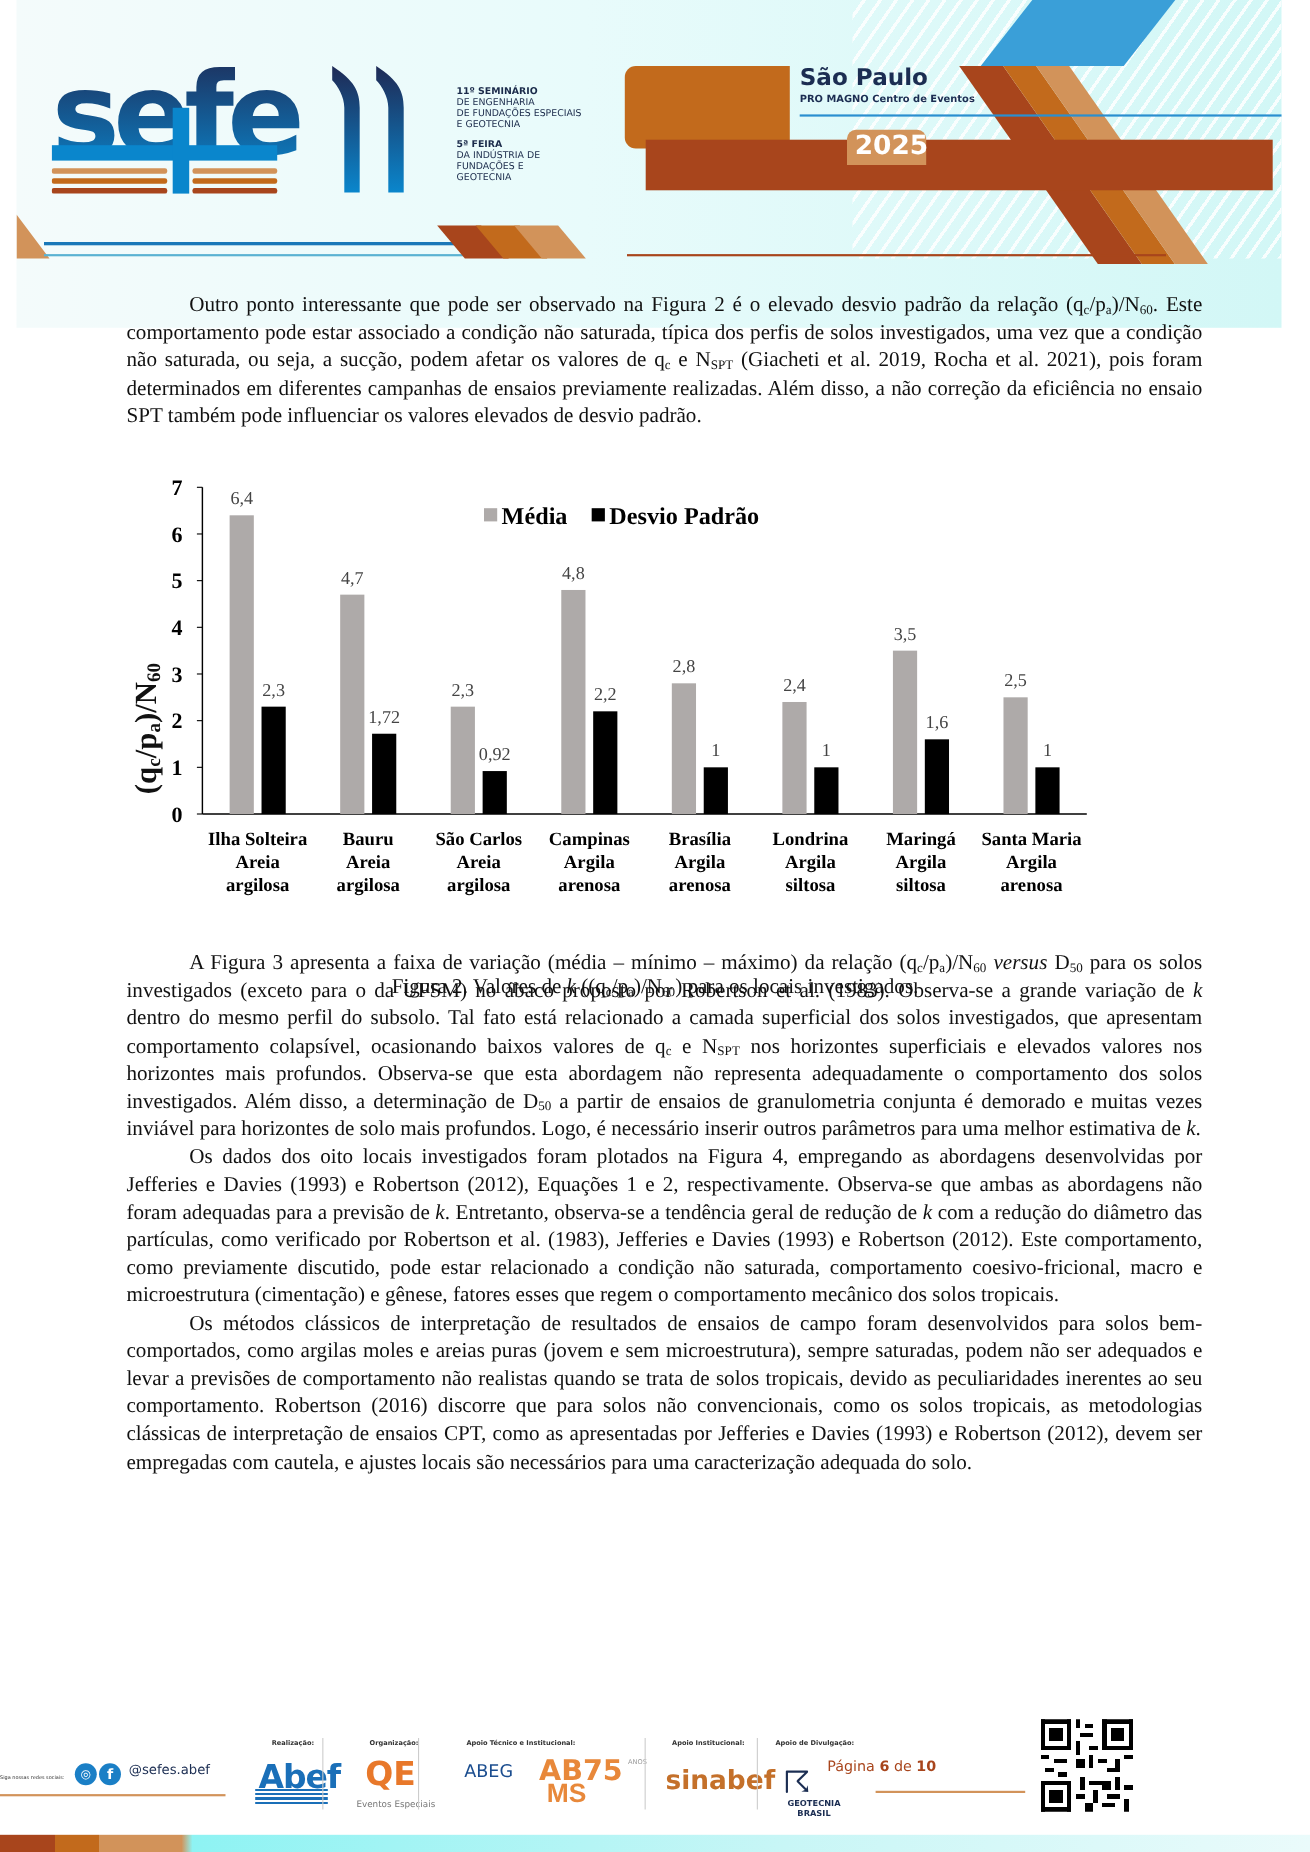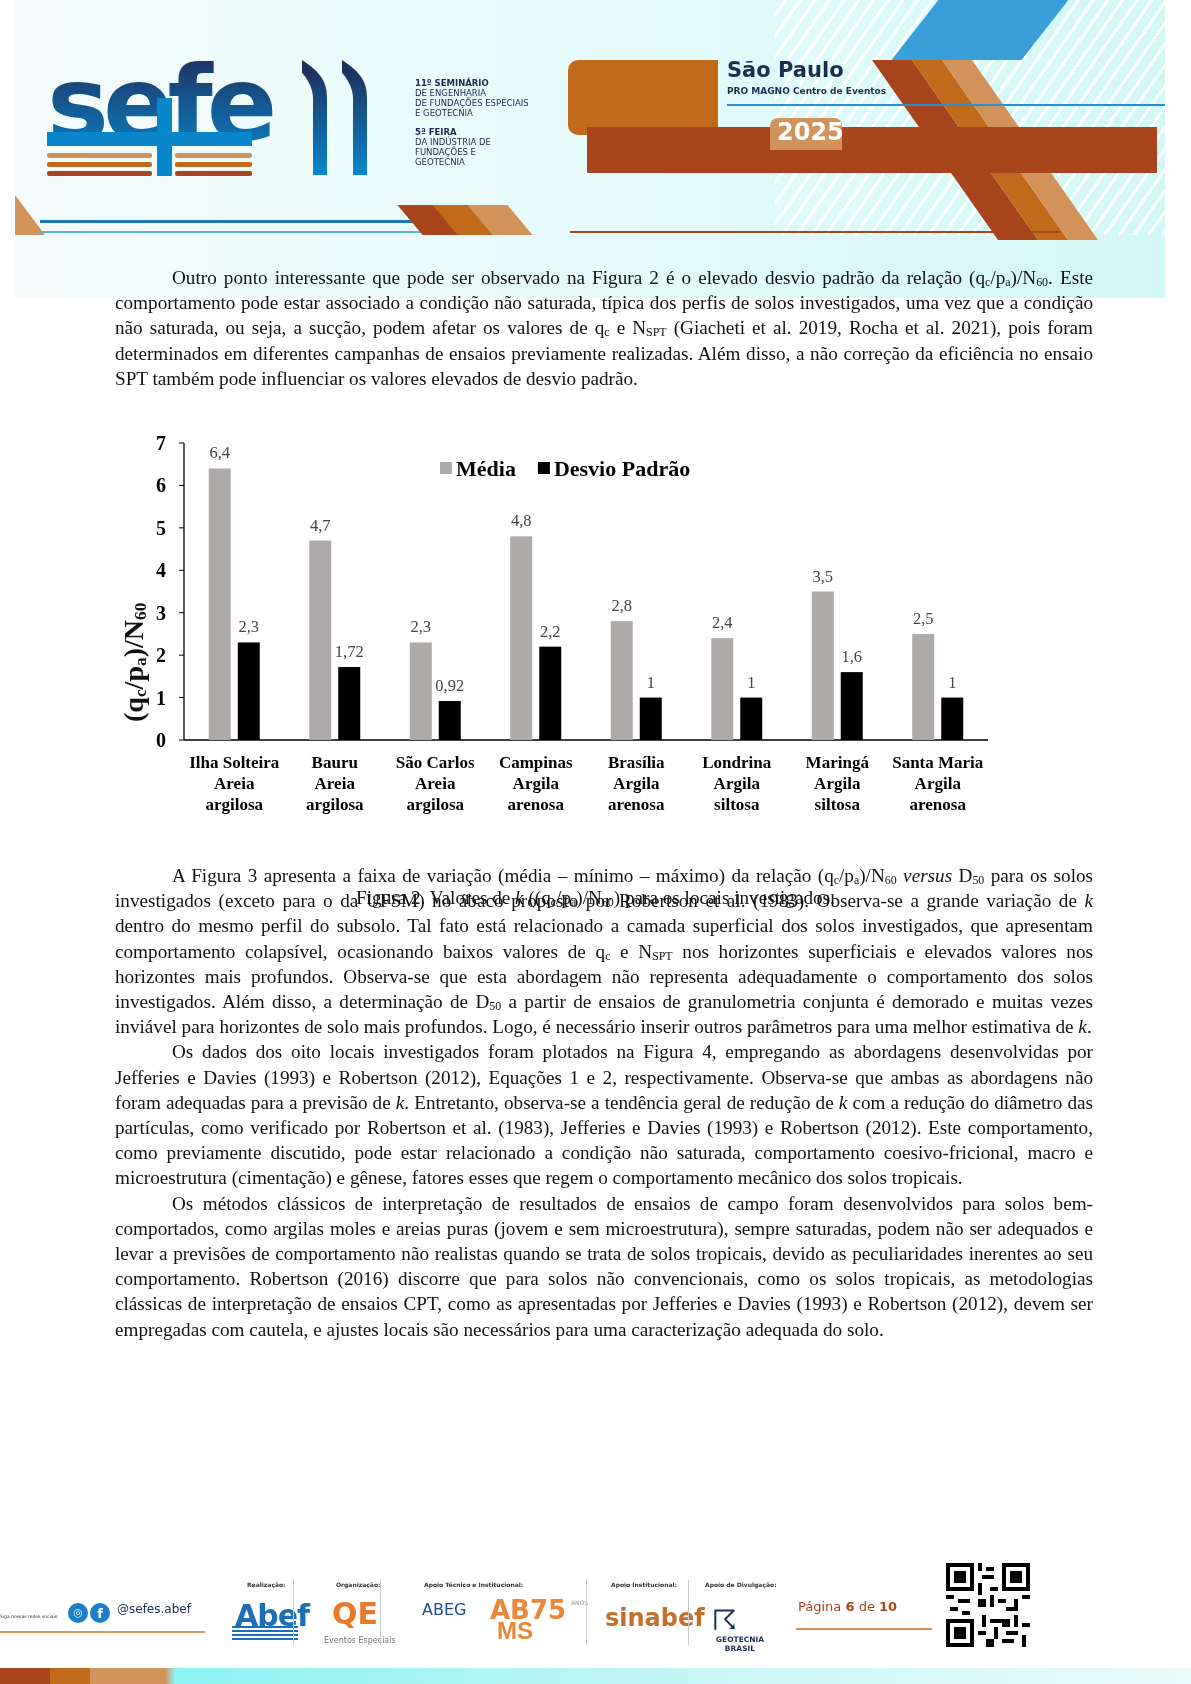--- a/index.html
+++ b/index.html
@@ -64,21 +64,21 @@
      background:repeating-linear-gradient(180deg,#1a6fb8 0 2px,transparent 2px 4px); }
   .logo-qe { position:absolute; left:332px; top:1596px; font-family:"DejaVu Sans", sans-serif; font-size:30px; font-weight:bold; color:#e8782a; }
   .logo-qe-sub { position:absolute; left:324px; top:1636px; font-family:"DejaVu Sans", sans-serif; font-size:8px; color:#777; }
   .logo-abeg { position:absolute; left:422px; top:1600px; font-family:"DejaVu Sans", sans-serif; font-size:16px; color:#1b4d8f; }
   .logo-abms { position:absolute; left:490px; top:1595px; font-family:"DejaVu Sans", sans-serif; font-size:26px; font-weight:bold; color:#e8883a; }
   .logo-abms-ms { position:absolute; left:497px; top:1617px; font-family:Liberation Sans, sans-serif; font-size:24px; font-weight:bold; color:#e8883a; }
   .logo-anos { position:absolute; left:571px; top:1597px; font-family:"DejaVu Sans", sans-serif; font-size:6px; line-height:11px; color:#999; width:6px; }
   .logo-sinabef { position:absolute; left:605px; top:1604px; font-family:"DejaVu Sans", sans-serif; font-size:24px; font-weight:bold; color:#c4702a; }
   .logo-geo { position:absolute; left:712px; top:1604px; font-size:28px; color:#1b2d52; }
   .logo-geo-txt { position:absolute; left:712px; top:1635px; font-family:"DejaVu Sans", sans-serif; font-size:7.5px; font-weight:bold; color:#1b2d52; text-align:center; line-height:9px; width:56px; }
-  .page-num { position:absolute; left:798px; top:1599px; font-family:"DejaVu Sans", sans-serif; font-size:13px; color:#a8451c; }
+  .page-num { position:absolute; left:752px; top:1599px; font-family:"DejaVu Sans", sans-serif; font-size:13px; color:#a8451c; }
   .page-num b { font-weight:bold; }
   .foot-line-r { position:absolute; left:796px; top:1628px; width:136px; height:2px; background:#d2935a; }
   .qr { position:absolute; left:946px; top:1563px; width:84px; height:84px; }
 </style>
 </head>
 <body>
 
 <div class="banner">
   <div class="stripes"></div>
   <div class="chev1"></div>

